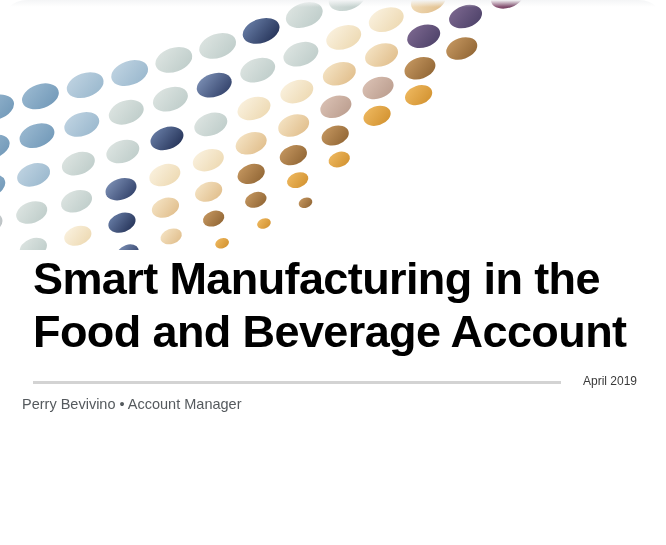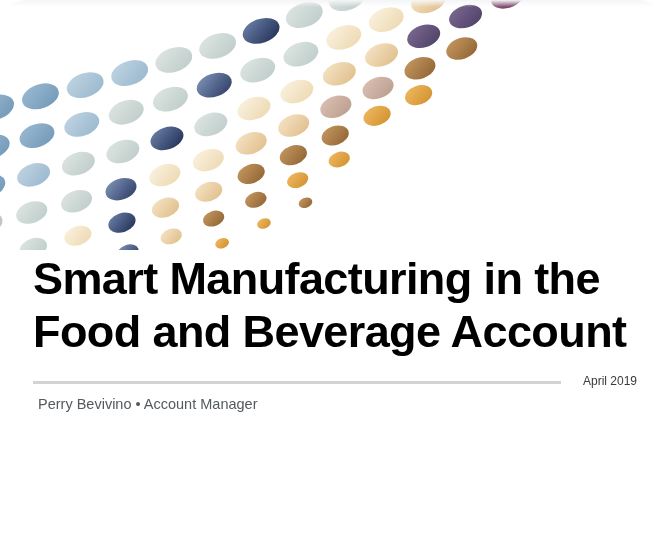--- a/index.html
+++ b/index.html
@@ -86,21 +86,21 @@
     top: 0;
     font-size: 12px;
     line-height: 18px;
     color: #3a3a3a;
     white-space: nowrap;
   }
 
   
   #presenter-line {
     position: absolute;
-    left: 38px;
+    left: 22px;
     top: 394px;
     font-size: 14.5px;
     line-height: 20px;
     color: #555a5e;
     white-space: nowrap;
   }
 </style>
 </head>
 <body>
 

